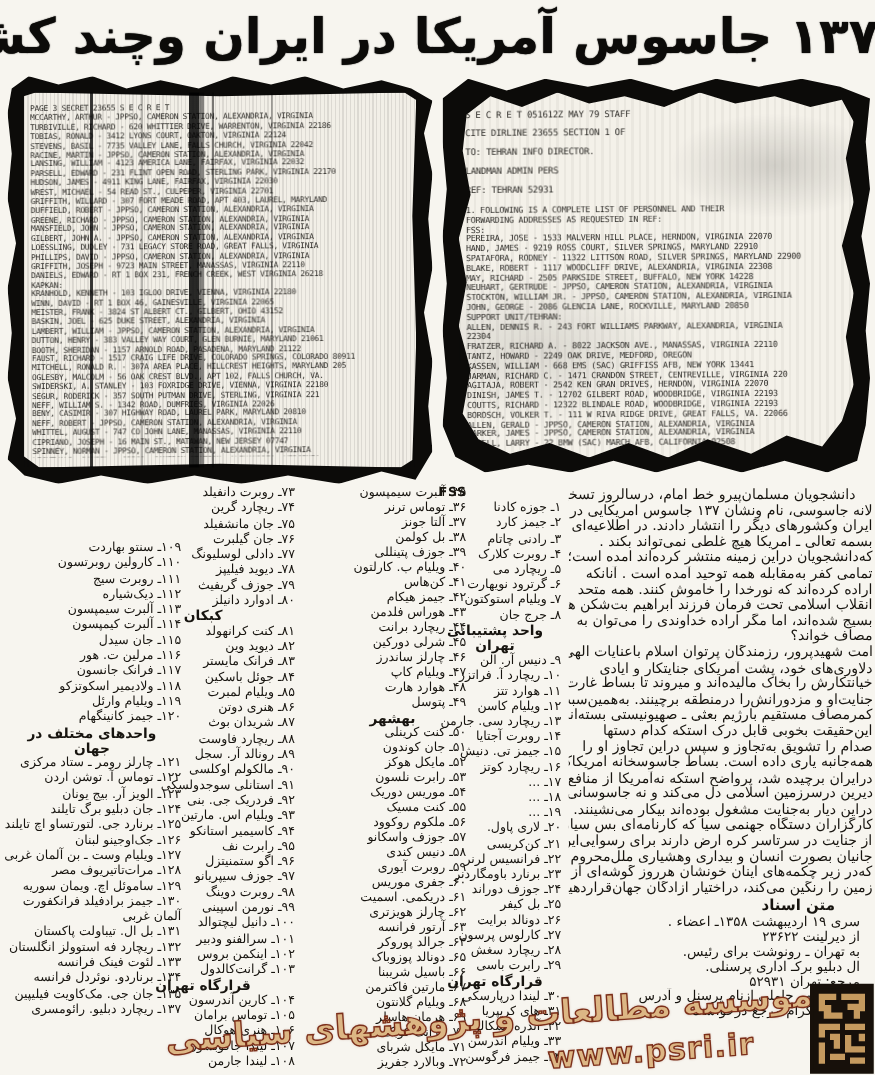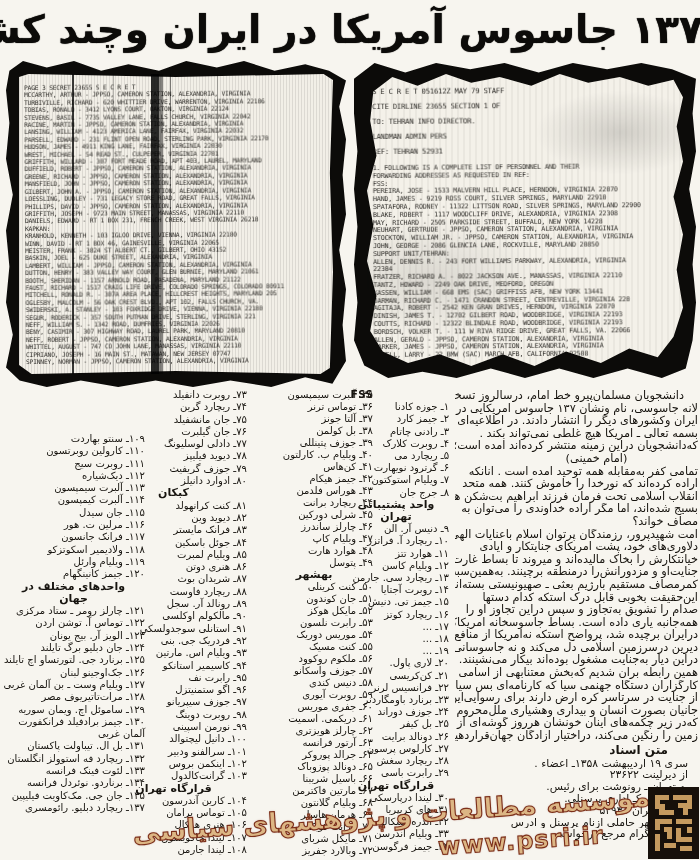--- a/index.html
+++ b/index.html
@@ -52,21 +52,21 @@
     background:
       radial-gradient(120px 60px at 80% 20%, rgba(0,0,0,.14), transparent 70%),
       radial-gradient(160px 90px at 20% 70%, rgba(0,0,0,.10), transparent 70%),
       repeating-linear-gradient(90deg, rgba(0,0,0,.04) 0 2px, transparent 2px 6px);
   }
   
   .col{position:absolute; top:389px; direction:rtl; text-align:right;
        font-size:10px; line-height:12.3px; color:#17140f;}
   #col-a{right:251px; width:106px; line-height:12.2px;}
   #col-b{right:327px; width:118px; line-height:12.0px;}
-  #col-c{right:453px; width:147px;}
+  #col-c{right:464px; width:147px;}
   #col-d{right:555px; width:143px;margin-top:44px;}
   .row{white-space:normal;}
   .heading{font-weight:bold; text-align:center; font-size:11px;}
   .heading-latin{font-weight:bold; text-align:left; padding-left:8px;
        font-size:10px; direction:ltr; letter-spacing:.5px;}
   
   #article{position:absolute; top:390px; right:2px; width:243px;
        direction:rtl; text-align:justify; font-size:11.3px; line-height:12.6px;
        color:#17140f;}
   .a-line{white-space:nowrap; overflow:hidden;}
@@ -176,38 +176,36 @@
     </div>
     <div id="mottle"></div>
   </div>
 
   <div id="article">
       <div class="a-line a-indent">دانشجویان مسلمان‌پیرو خط امام، درسالروز تسخیر</div>
       <div class="a-line">لانه جاسوسی، نام ونشان ۱۳۷ جاسوس امریکایی در</div>
       <div class="a-line">ایران وکشورهای دیگر را انتشار دادند. در اطلاعیه‌ای</div>
       <div class="a-line">بسمه تعالی ـ امریکا هیچ غلطی نمی‌تواند بکند .</div>
       <div class="a-line">که‌دانشجویان دراین زمینه منتشر کرده‌اند آمده است؛</div>
-      <div class="a-line a-center">(امام خمینی)</div>
       <div class="a-line">تمامی کفر به‌مقابله همه توحید آمده است . آنانکه</div>
       <div class="a-line">اراده کرده‌اند که نورخدا را خاموش کنند. همه متحد</div>
       <div class="a-line">انقلاب اسلامی تحت فرمان فرزند ابراهیم بت‌شکن هستند</div>
       <div class="a-line">بسیج شده‌اند، اما مگر اراده خداوندی را می‌توان به</div>
       <div class="a-line">مصاف خواند؟</div>
       <div class="a-line">امت شهیدپرور، رزمندگان پرتوان اسلام باعنایات الهی و</div>
       <div class="a-line">دلاوری‌های خود، پشت آمریکای جنایتکار و ایادی</div>
       <div class="a-line">خیانتکارش را بخاک مالیده‌اند و میروند تا بساط غارت و</div>
       <div class="a-line">جنایت‌او و مزدورانش‌را درمنطقه برچینند. به‌همین‌سبب</div>
       <div class="a-line">کمرمصاف مستقیم بارژیم بعثی ـ صهیونیستی بسته‌اند.</div>
       <div class="a-line">این‌حقیقت بخوبی قابل درک استکه کدام دستها</div>
       <div class="a-line">صدام را تشویق به‌تجاوز و سپس دراین تجاوز او را</div>
       <div class="a-line">همه‌جانبه یاری داده است. بساط جاسوسخانه آمریکاکه</div>
       <div class="a-line">درایران برچیده شد، پرواضح استکه نه‌آمریکا از منافع</div>
       <div class="a-line">دیرین درسرزمین اسلامی دل می‌کند و نه جاسوسانی‌که</div>
       <div class="a-line">دراین دیار به‌جنایت مشغول بوده‌اند بیکار می‌نشینند. در</div>
-      <div class="a-line">همین رابطه برآن شدیم که‌بخش معتنابهی از اسامی</div>
       <div class="a-line">کارگزاران دستگاه جهنمی سیا که کارنامه‌ای بس سیاه</div>
       <div class="a-line">از جنایت در سرتاسر کره ارض دارند برای رسوایی‌این</div>
       <div class="a-line">جانیان بصورت انسان و بیداری وهشیاری ملل‌محروم</div>
       <div class="a-line">که‌در زیر چکمه‌های اینان خونشان هرروز گوشه‌ای از</div>
       <div class="a-line">زمین را رنگین می‌کند، دراختیار آزادگان جهان‌قراردهیم:</div>
       <div class="a-doc-head">متن اسناد</div>
       <div class="d-line">سری ۱۹ اردیبهشت ۱۳۵۸ـ اعضاء .</div>
       <div class="d-line">از دیرلینت ۲۳۶۲۲</div>
       <div class="d-line">به تهران ـ رونوشت برای رئیس.</div>
       <div class="d-line">ال دبلیو برکـ اداری پرسنلی.</div>

